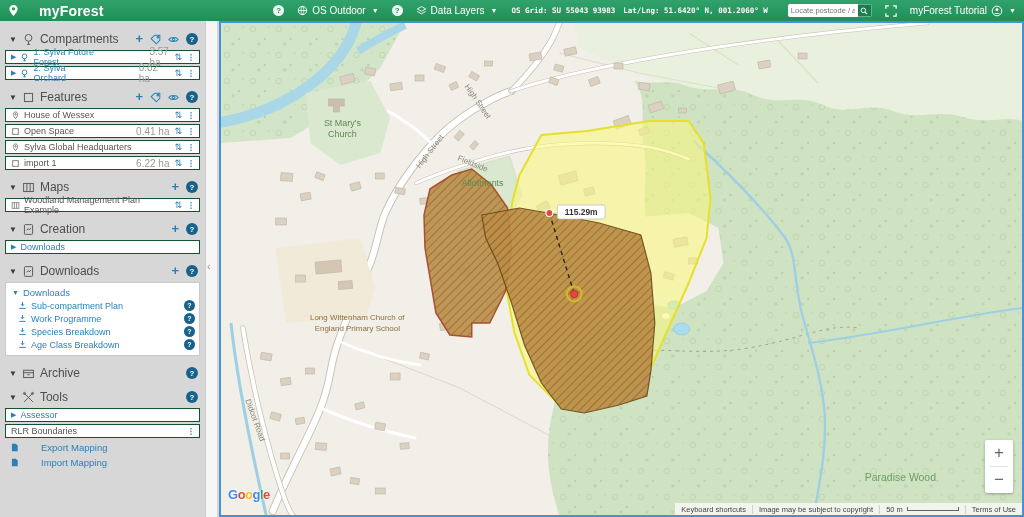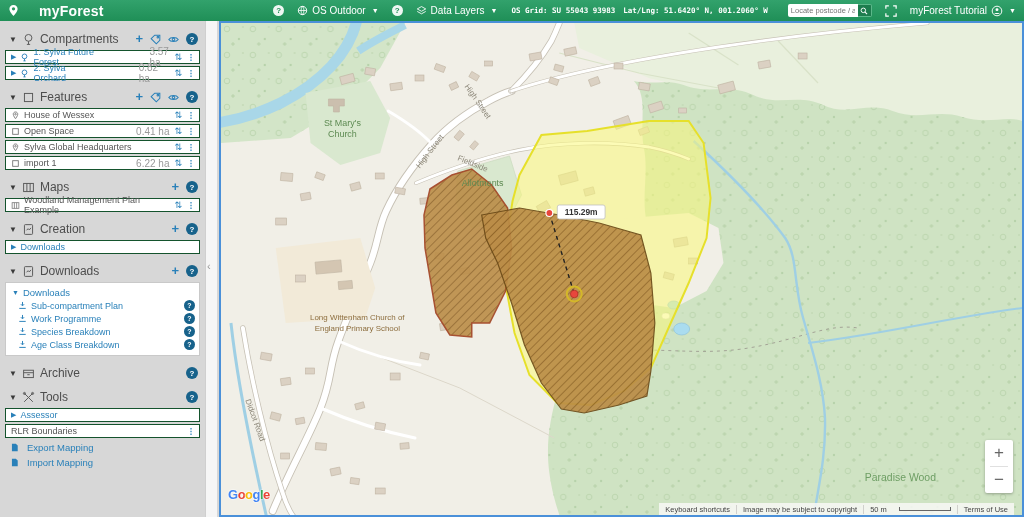--- a/index.html
+++ b/index.html
@@ -46,37 +46,37 @@
   .row-right{ margin-left:auto; display:flex; align-items:center; gap:5px; }
   .area{ color:#999; font-size:10px;margin-left:36px; }
   .swap{ color:#2980b9; font-size:9px; line-height:9px; cursor:pointer; font-family:"DejaVu Sans", sans-serif; }
   .kebab{ color:#2980b9; font-weight:bold; font-size:8px; letter-spacing:0; cursor:pointer; }
 
   .panel{ margin:0 5px; background:#fff; border:1px solid #c9c9c9; padding:2px 4px 4px 6px; }
   .dl-head{ display:flex; align-items:center; gap:4px; font-size:9.5px; height:14px; color:#2980b9; cursor:pointer; }
   .dl-row{ display:flex; align-items:center; gap:4px; height:13px; font-size:9px; padding-left:6px; }
   .dl-row .qmark{ margin-left:auto; }
   .badge{ border:1px solid #bcd3b6; background:#f2f7ef; border-radius:6px; padding:0 4px; height:9px; display:flex; align-items:center; cursor:pointer; }
-  .link-row{ display:flex; align-items:center; gap:8px; height:15px; padding-left:10px; font-size:9.5px; color:#2980b9; cursor:pointer; }
+  .link-row{ display:flex; align-items:center; gap:22px; height:15px; padding-left:10px; font-size:9.5px; color:#2980b9; cursor:pointer; }
 
   
   .map{ flex:1; position:relative; border:2px solid #4a90d9; margin-left:2px; background:#f1efe7; overflow:hidden; }
   .map svg.basemap{ position:absolute; inset:0; width:100%; height:100%; }
 
   .measure-label{ font-size:8.5px; font-weight:bold; fill:#333; }
   .maplbl{ font-size:9px; fill:#5d8a52; }
   .roadlbl{ font-size:8px; fill:#8d887a; }
   .schoollbl{ font-size:8px; fill:#8d6e3f; }
 
   .google{ position:absolute; left:7px; bottom:13px; font-size:13px; font-weight:bold; letter-spacing:-.5px; cursor:pointer; text-shadow:0 0 2px #fff,0 0 2px #fff; }
-  .bottombar{ position:absolute; right:8px; bottom:0; height:12px; display:flex; align-items:center; background:rgba(248,248,246,.85); font-size:7.5px; color:#444;justify-content:center; }
+  .bottombar{ position:absolute; right:0; bottom:0; height:12px; display:flex; align-items:center; background:rgba(248,248,246,.85); font-size:7.5px; color:#444;justify-content:center; }
   .bseg{ padding:0 6px; border-left:1px solid #d0d0cc; white-space:nowrap; }
   .bseg:first-child{ border-left:none; }
   .bseg.link{ cursor:pointer; }
-  .scaleseg{ display:flex; align-items:center; gap:12px; }
+  .scaleseg{ display:flex; align-items:center; gap:4px; }
   .scalebar{ width:52px; height:4px; border:1px solid #666; border-top:none; }
   .zoomctl{ position:absolute; right:9px; bottom:22px; width:28px; background:#fff; border-radius:2px; box-shadow:0 1px 3px rgba(0,0,0,.3); display:flex; flex-direction:column; align-items:center; }
   .zbtn{ width:100%; height:26px; display:flex; align-items:center; justify-content:center; font-size:17px; color:#666; cursor:pointer; }
   .zdiv{ width:18px; height:1px; background:#e0e0e0; }
 </style>
 </head>
 <body>
 
 <div class="header">
   <div class="logo">

